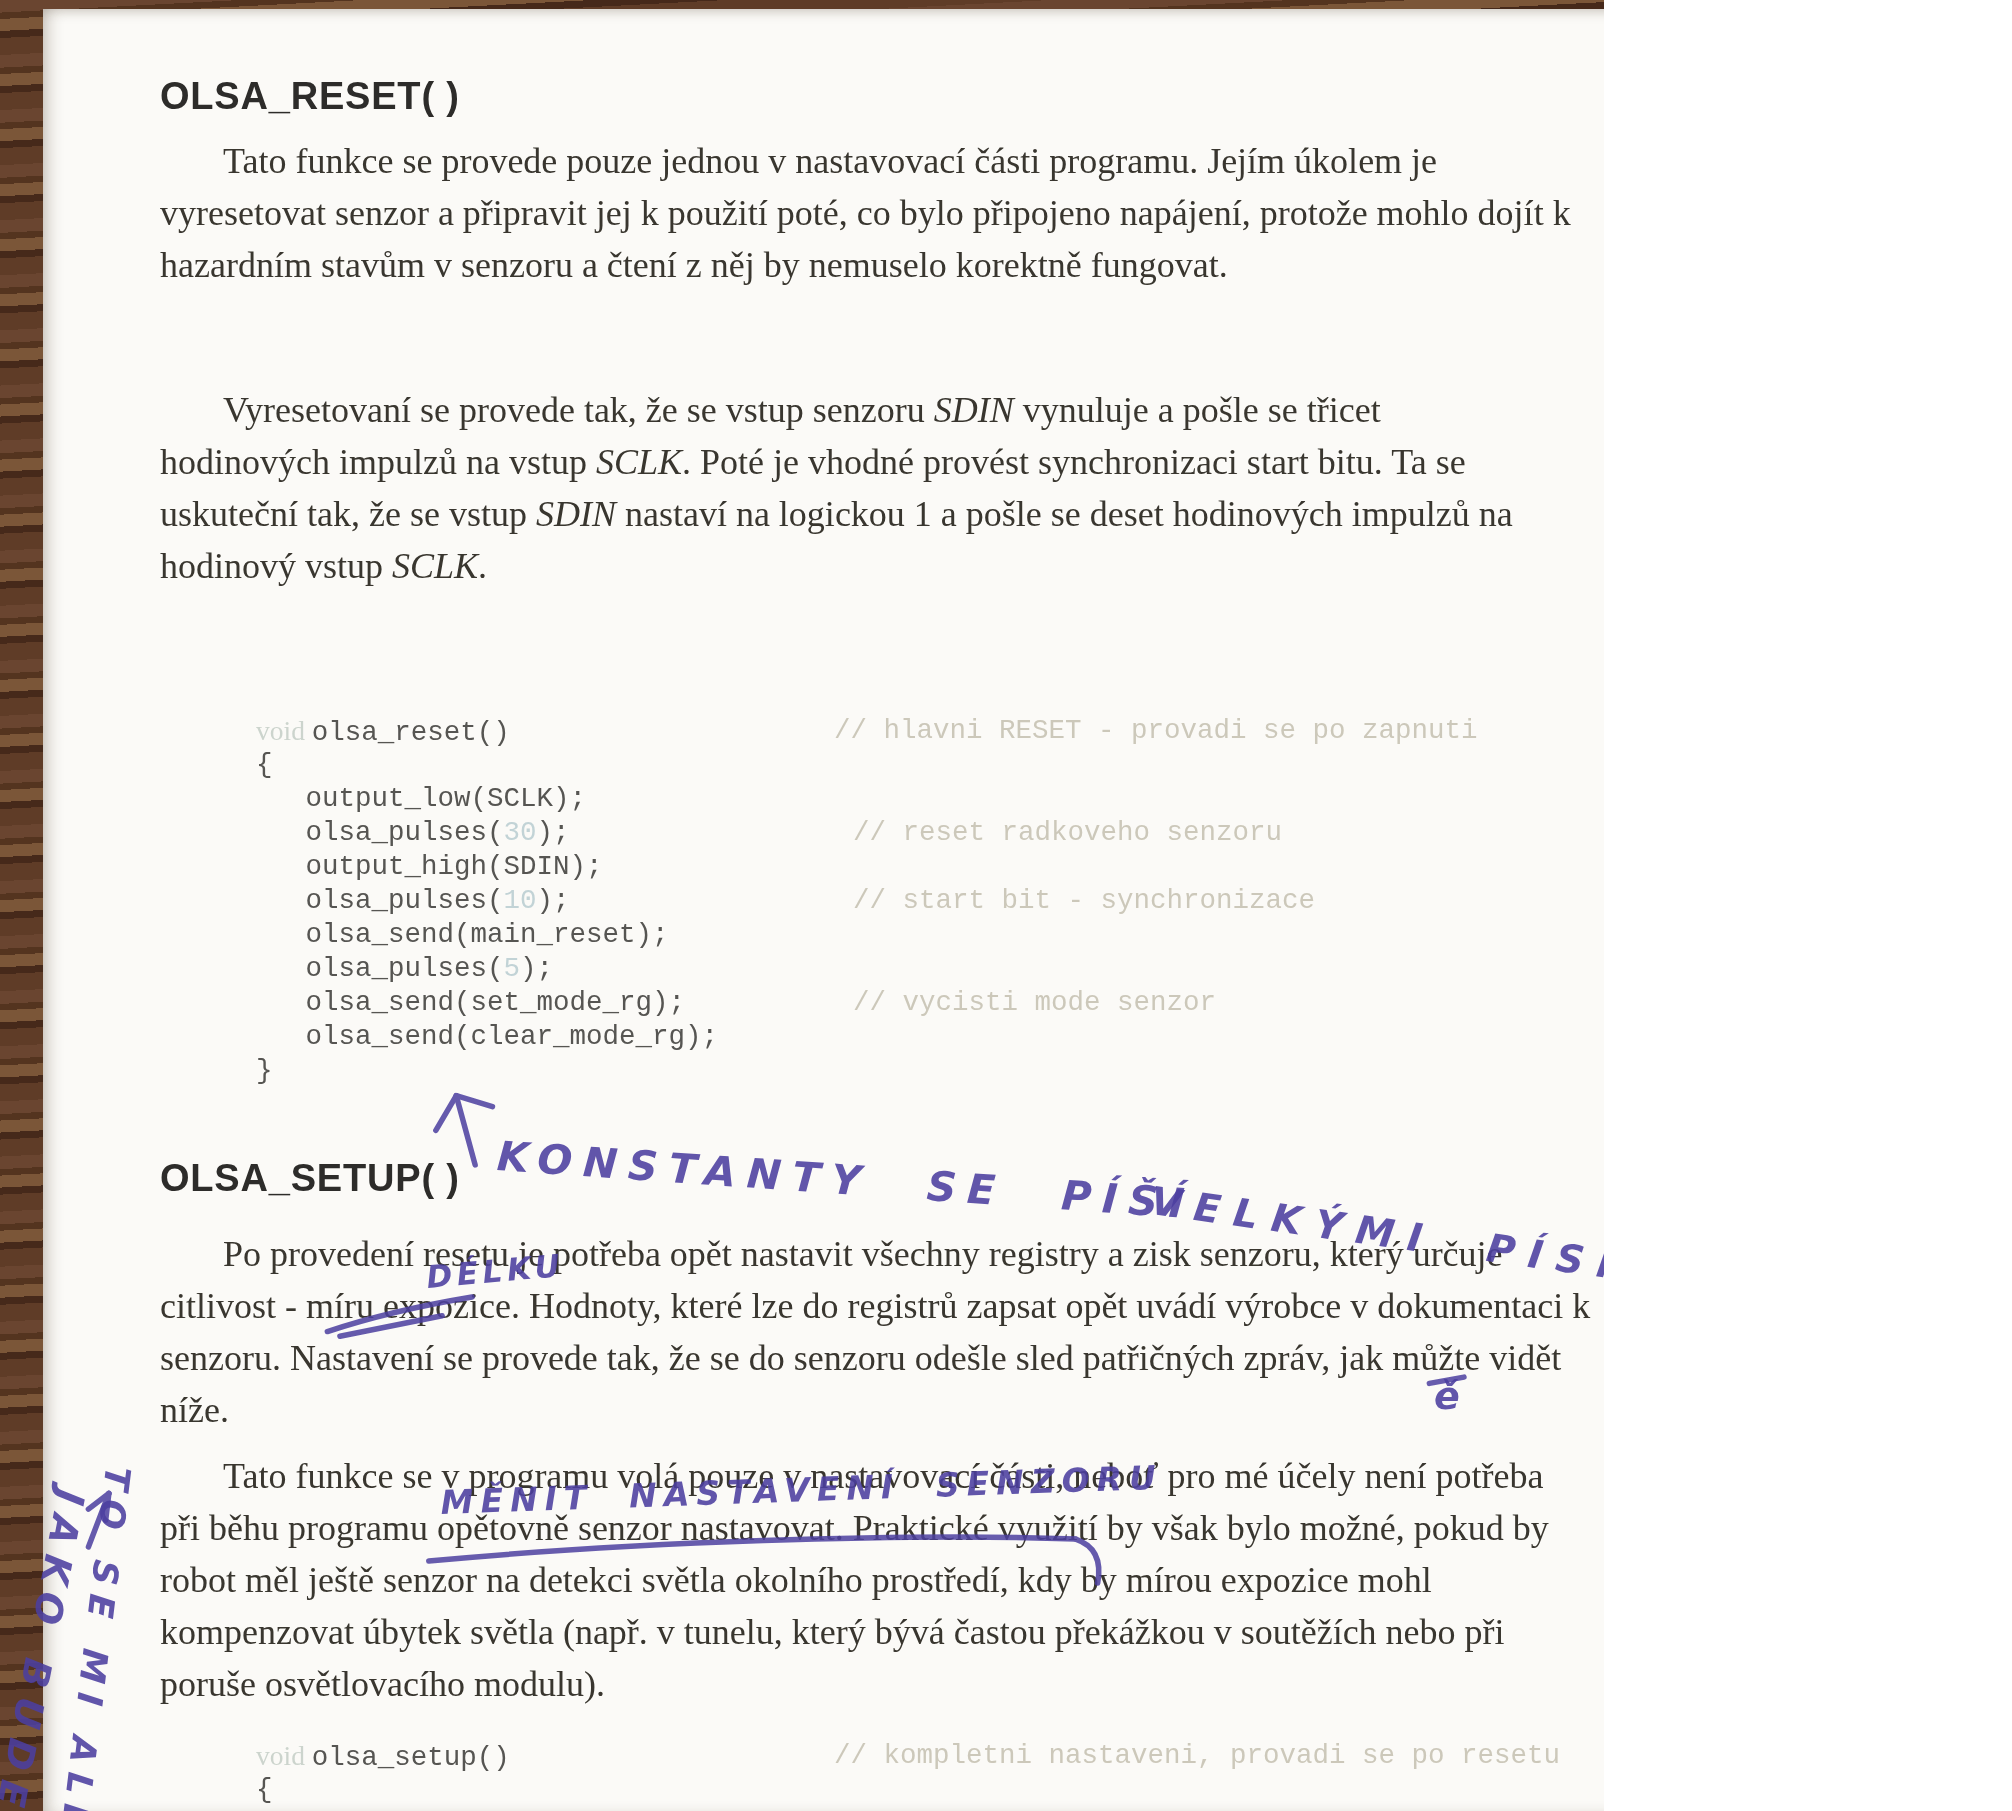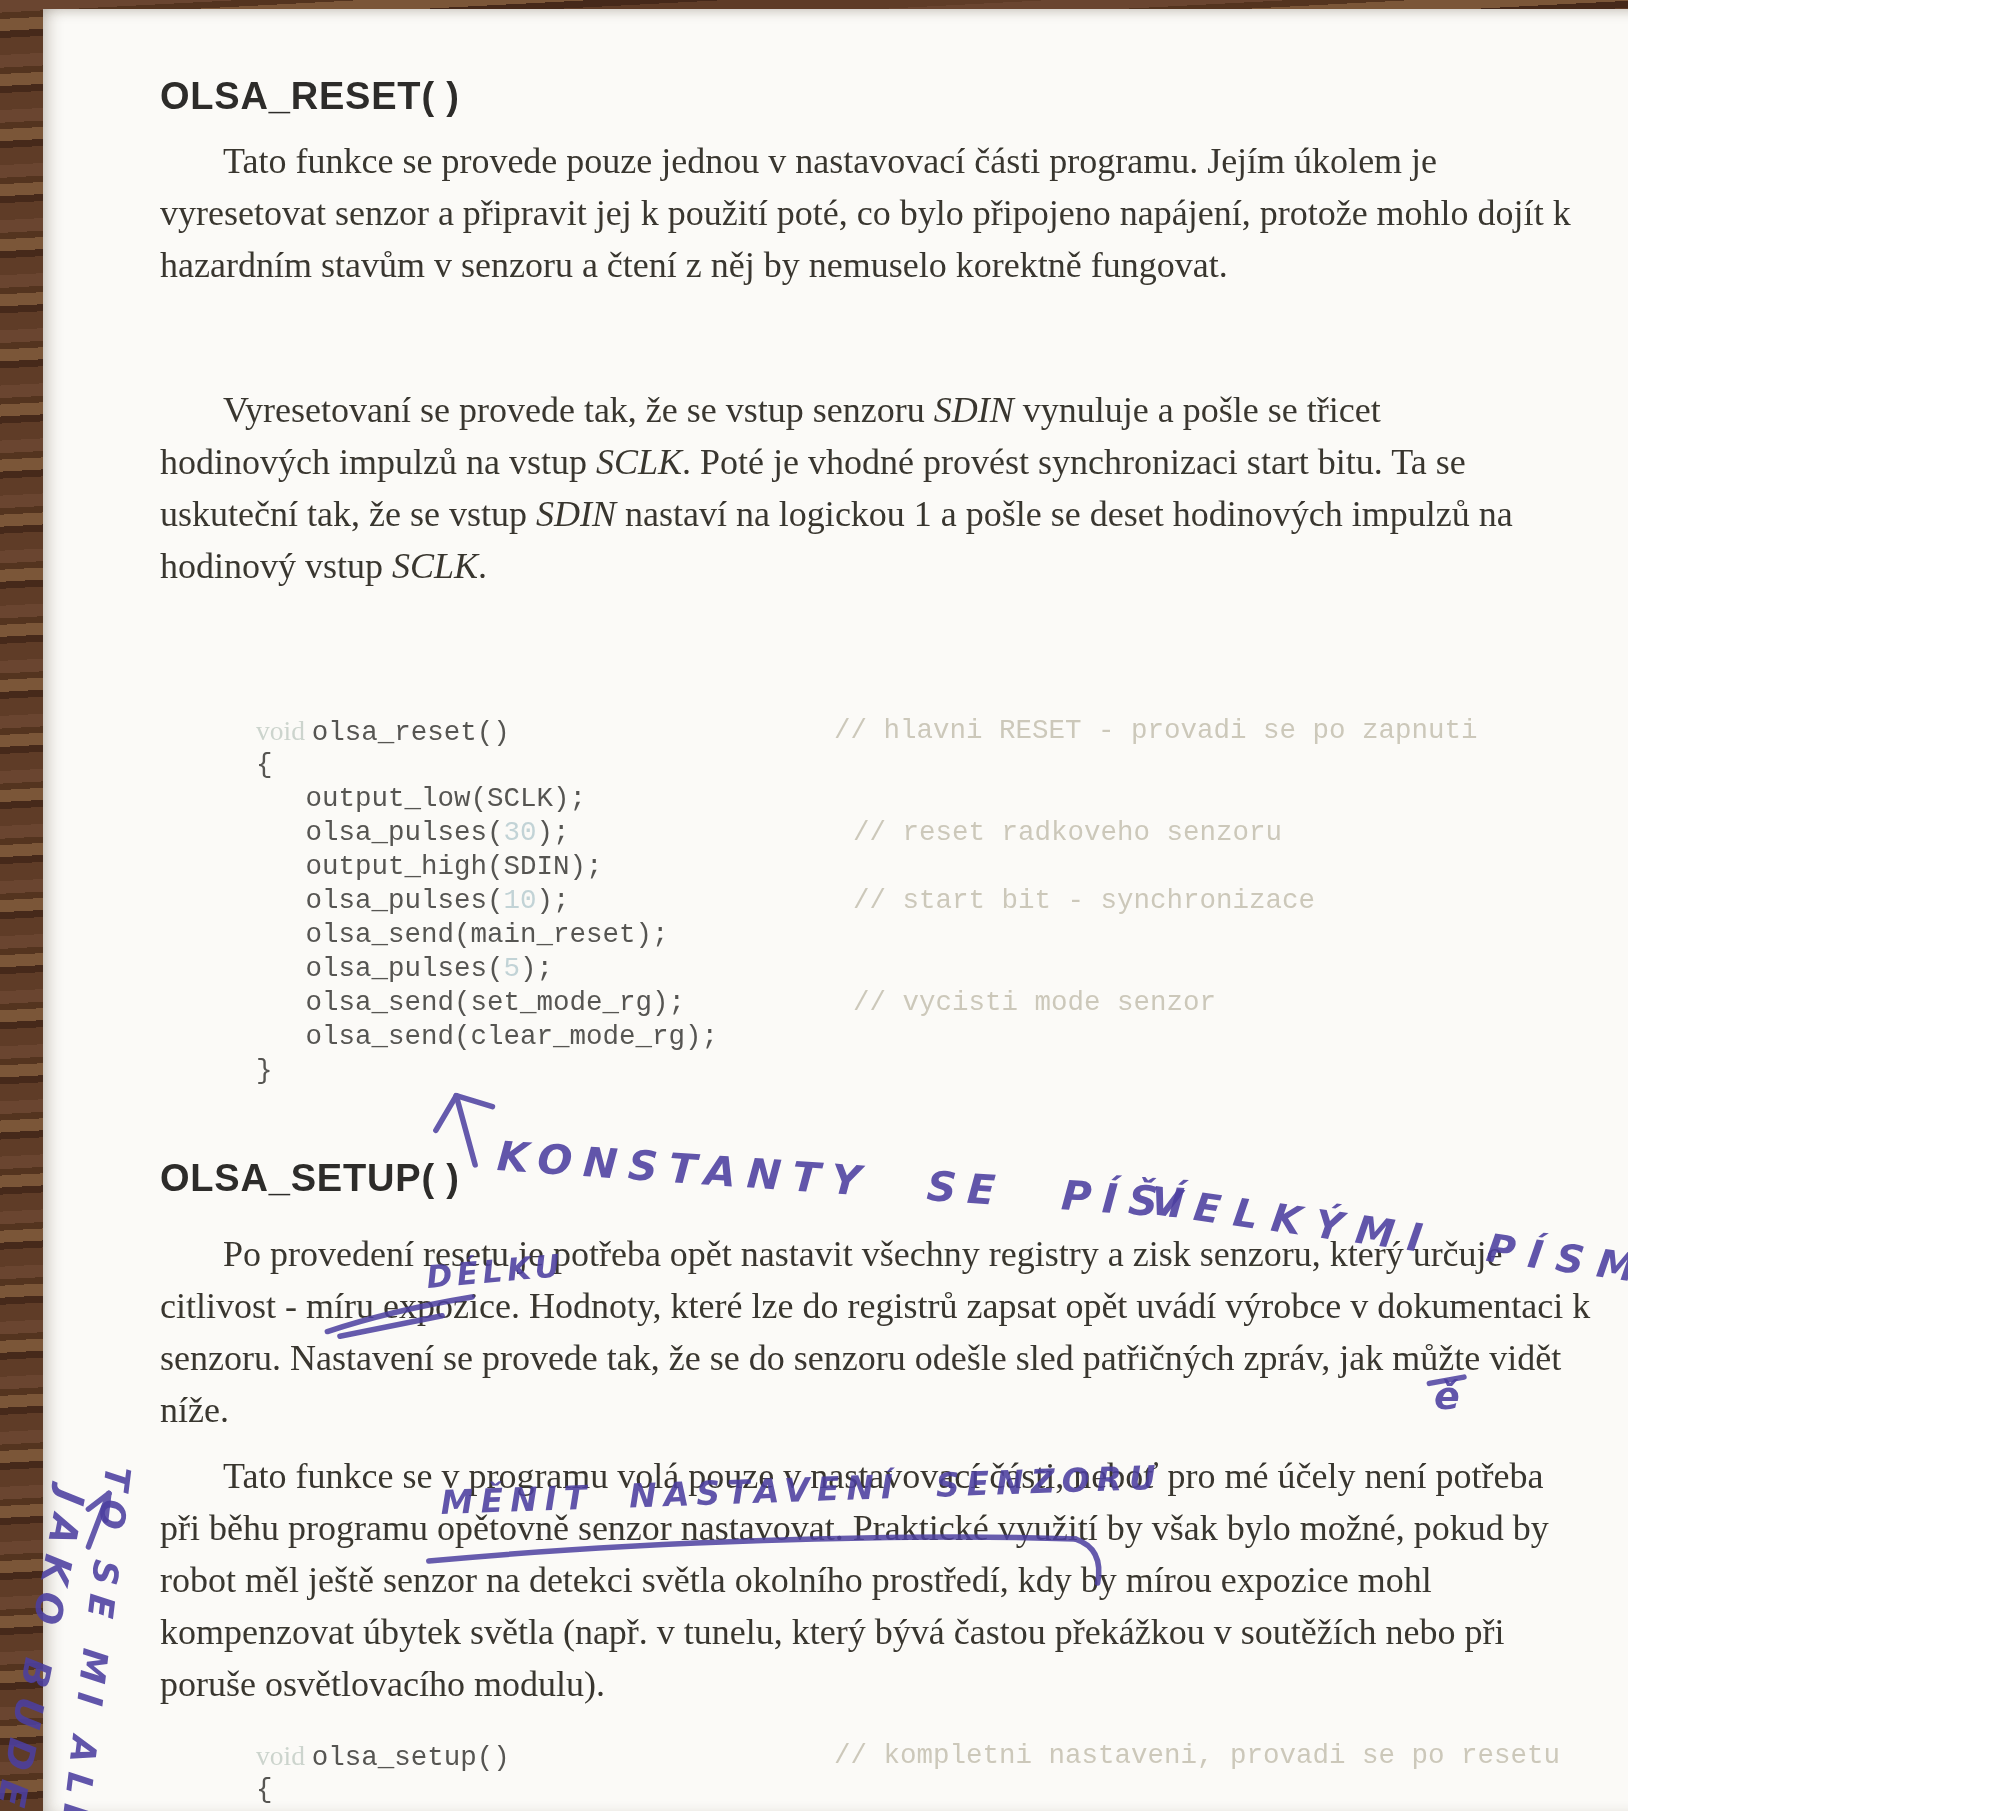--- a/index.html
+++ b/index.html
@@ -4,21 +4,21 @@
 <style>
   html,body{margin:0;padding:0;}
   #canvas{position:relative;width:1604px;height:1811px;overflow:hidden;
     background:
       repeating-linear-gradient(177deg,
         #6a4530 0px, #6a4530 12.6px,
         #54341f 12.6px, #54341f 19px,
         #7b5638 19px, #7b5638 31px,
         #46291a 31px, #46291a 38px,
         #5f3c27 38px, #5f3c27 55px);
-    font-family:"Liberation Serif", serif;padding-left:24px;}
+    font-family:"Liberation Serif", serif;}
   .under-sheet{position:absolute;left:1975px;top:0;width:38px;height:1302px;
     background:#ebe9e4;box-shadow:inset 4.7px 0 7.9px -3.1px rgba(0,0,0,.25);}
   .paper{position:absolute;left:43px;top:9.4px;width:1932px;height:1802px;
     background:#fbfaf7;
     box-shadow:inset 11px 0 17.3px -7.9px rgba(60,40,20,.30), inset 0 9.4px 12.6px -7.9px rgba(60,40,20,.22);}
   .paper-right-shade{position:absolute;left:1871px;top:9.4px;width:104px;height:1802px;
     background:linear-gradient(90deg, rgba(120,112,100,0) 0%, rgba(120,112,100,.14) 65%, rgba(92,85,72,.30) 100%);}
   .wood-corner{position:absolute;left:1947px;top:1297px;width:66px;height:514px;
     background:repeating-linear-gradient(177deg,#6a4530 0 12.6px,#54341f 12.6px 19px,#7b5638 19px 31px,#46291a 31px 38px,#5f3c27 38px 55px);
     clip-path:polygon(42% 0,100% 0,100% 100%,0 100%);}

